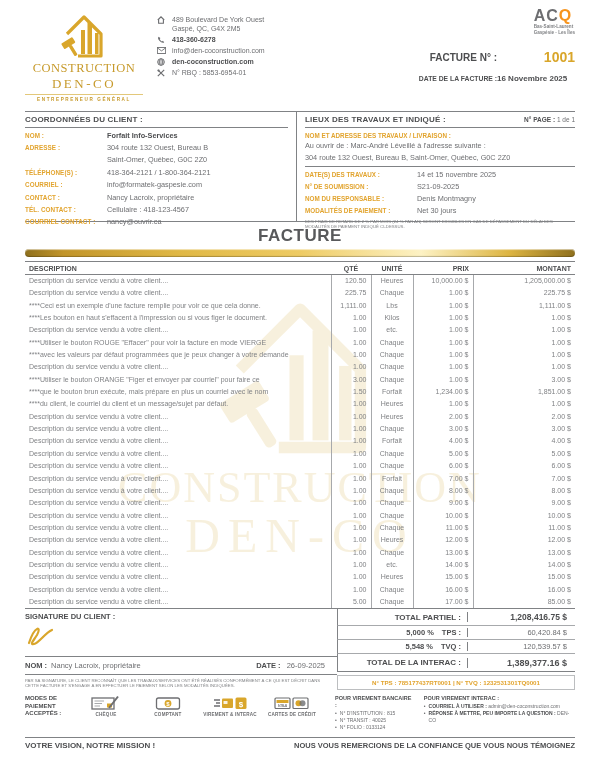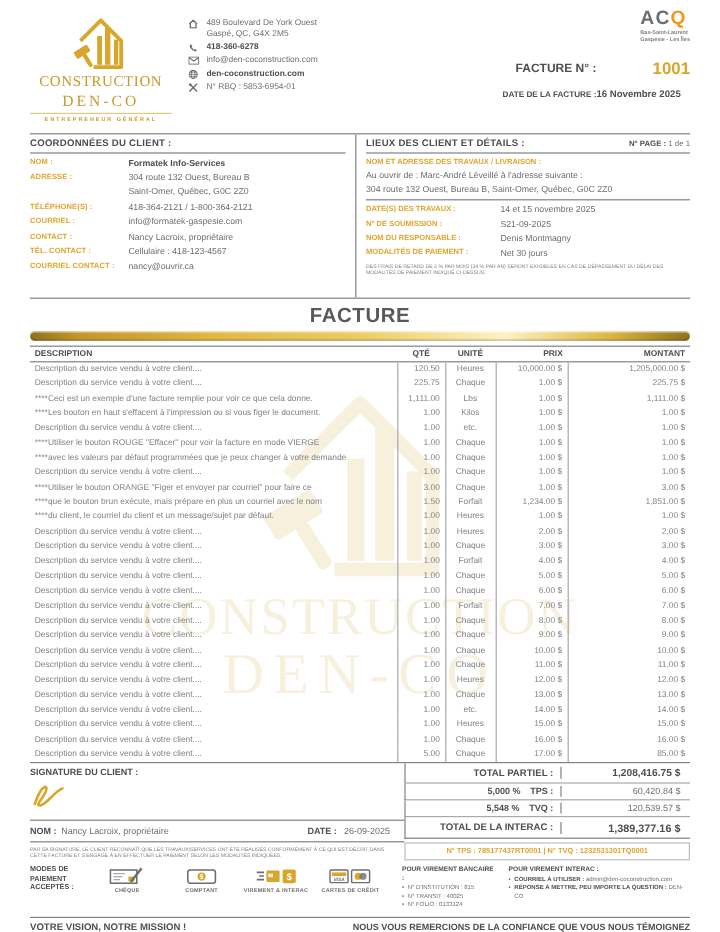--- a/index.html
+++ b/index.html
@@ -23,21 +23,21 @@
   .acq-name .q { color:#f7941d; }
   .acq-sub { font-size:4.6px; color:#808285; font-weight:bold; line-height:5.6px; margin-top:1px; }
   .fact-row { display:flex; justify-content:flex-end; align-items:center; margin-top:2px; }
   .fact-label { font-size:10px; font-weight:bold; color:#4d4e50; }
   .fact-num { font-size:14px; font-weight:bold; color:#d9a62b; width:78px; text-align:right; }
   .date-row { display:flex; justify-content:flex-end; align-items:baseline; margin-top:9px; }
   .date-label { font-size:6.8px; font-weight:bold; color:#4d4e50; }
   .date-val { font-size:8px; font-weight:bold; color:#4d4e50; width:78px; text-align:left; }
 
   
-  .parties { display:flex; border-top:1.5px solid #808285; border-bottom:1.5px solid #808285; height:138px; margin-top:3px; }
+  .parties { display:flex; border-top:1.5px solid #808285; border-bottom:1.5px solid #808285; height:111px; margin-top:3px; }
   .col-left { width:272px; border-right:1px solid #808285; padding-right:8px; }
   .col-right { flex:1; padding-left:8px; }
   .sec-head { display:flex; justify-content:space-between; align-items:baseline; border-bottom:1.5px solid #808285; padding:3px 0 2.5px 0; }
   .sec-title { font-size:8px; font-weight:bold; color:#4d4e50; letter-spacing:0.2px; }
   .page-no { font-size:6.5px; color:#6d6e71; }
   .page-no b { color:#4d4e50; }
   .kv { display:flex; margin-top:3.2px; line-height:9.2px; }
   .kv .k { width:82px; flex:none; font-size:6.3px; font-weight:bold; color:#e2a42e; letter-spacing:0.1px; }
   .kv .v { font-size:7.3px; color:#6d6e71; }
   .kv .v.strong { font-weight:bold; color:#4d4e50; }
@@ -202,21 +202,21 @@
   </div>
 
   <div class="parties">
     <div class="col-left">
       <div class="sec-head">
         <span class="sec-title">COORDONNÉES DU CLIENT :</span>
       </div>
       <div id="client-rows">
           <div class="kv">
             <span class="k">NOM :</span>
-            <span class="v strong">Formatek Info-Services</span>
+            <span class="v strong">Forfait Info-Services</span>
           </div>
           <div class="kv">
             <span class="k">ADRESSE :</span>
             <span class="v">304 route 132 Ouest, Bureau B</span>
           </div>
           <div class="kv">
             <span class="k"></span>
             <span class="v">Saint-Omer, Québec, G0C 2Z0</span>
           </div>
           <div class="kv">
@@ -236,21 +236,21 @@
             <span class="v">Cellulaire : 418-123-4567</span>
           </div>
           <div class="kv">
             <span class="k">COURRIEL CONTACT :</span>
             <span class="v">nancy@ouvrir.ca</span>
           </div>
         </div>
     </div>
     <div class="col-right">
       <div class="sec-head">
-        <span class="sec-title">LIEUX DES CLIENT ET DÉTAILS :</span>
+        <span class="sec-title">LIEUX DES TRAVAUX ET INDIQUÉ :</span>
         <span class="page-no"><b>N° PAGE :</b> <span>1 de 1</span></span>
       </div>
       <div class="works-addr-title">NOM ET ADRESSE DES TRAVAUX / LIVRAISON :</div>
       <div class="works-addr-line">Au ouvrir de : Marc-André Léveillé à l'adresse suivante :</div>
       <div class="works-addr-line">304 route 132 Ouest, Bureau B, Saint-Omer, Québec, G0C 2Z0</div>
       <div class="works-sep"></div>
       <div id="works-rows">
           <div class="kv2">
             <span class="k">DATE(S) DES TRAVAUX :</span>
             <span class="v">14 et 15 novembre 2025</span>

